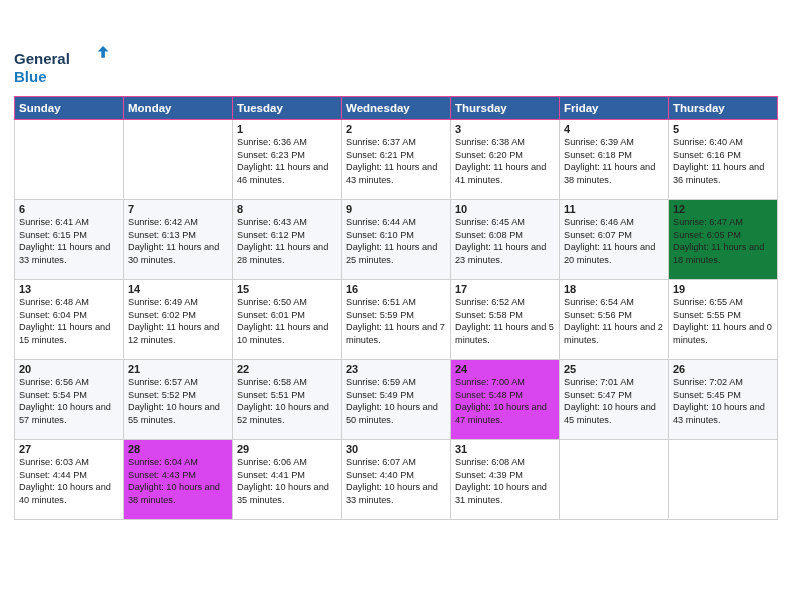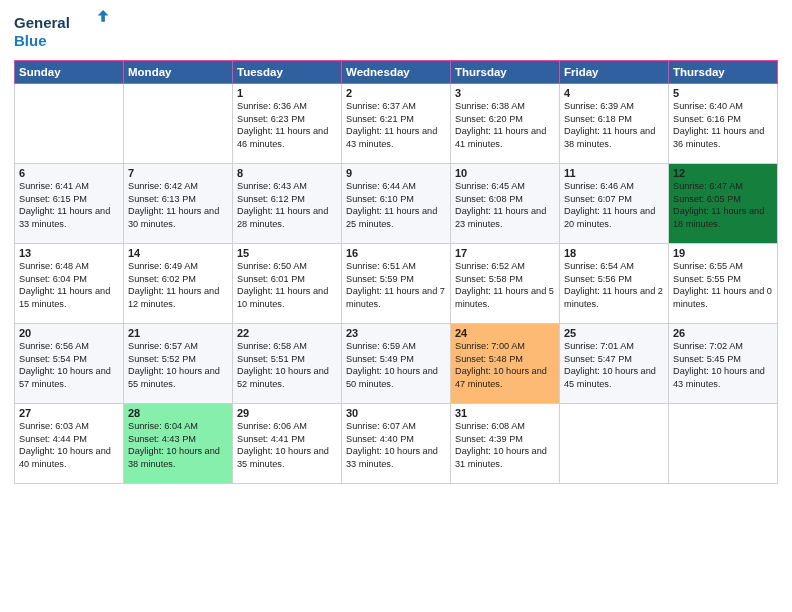--- a/index.html
+++ b/index.html
@@ -212,39 +212,39 @@
             <div class="cell-content">Sunrise: 6:57 AM<br>Sunset: 5:52 PM<br>Daylight: 10 hours and 55 minutes.</div>
           </td>
           <td style="background: rgb(245, 247, 250);">
             <span class="day-num">22</span>
             <div class="cell-content">Sunrise: 6:58 AM<br>Sunset: 5:51 PM<br>Daylight: 10 hours and 52 minutes.</div>
           </td>
           <td style="background: rgb(245, 247, 250);">
             <span class="day-num">23</span>
             <div class="cell-content">Sunrise: 6:59 AM<br>Sunset: 5:49 PM<br>Daylight: 10 hours and 50 minutes.</div>
           </td>
-          <td style="background: #fdba74;">
+          <td style="background: #d946ef;">
             <span class="day-num">24</span>
             <div class="cell-content">Sunrise: 7:00 AM<br>Sunset: 5:48 PM<br>Daylight: 10 hours and 47 minutes.</div>
           </td>
           <td style="background: rgb(245, 247, 250);">
             <span class="day-num">25</span>
             <div class="cell-content">Sunrise: 7:01 AM<br>Sunset: 5:47 PM<br>Daylight: 10 hours and 45 minutes.</div>
           </td>
           <td style="background: rgb(245, 247, 250);">
             <span class="day-num">26</span>
             <div class="cell-content">Sunrise: 7:02 AM<br>Sunset: 5:45 PM<br>Daylight: 10 hours and 43 minutes.</div>
           </td>
         </tr>
         <tr>
           <td style="background: rgb(255, 255, 255);">
             <span class="day-num">27</span>
             <div class="cell-content">Sunrise: 6:03 AM<br>Sunset: 4:44 PM<br>Daylight: 10 hours and 40 minutes.</div>
           </td>
-          <td style="background: #86efac;">
+          <td style="background: #d946ef;">
             <span class="day-num">28</span>
             <div class="cell-content">Sunrise: 6:04 AM<br>Sunset: 4:43 PM<br>Daylight: 10 hours and 38 minutes.</div>
           </td>
           <td style="background: rgb(255, 255, 255);">
             <span class="day-num">29</span>
             <div class="cell-content">Sunrise: 6:06 AM<br>Sunset: 4:41 PM<br>Daylight: 10 hours and 35 minutes.</div>
           </td>
           <td style="background: rgb(255, 255, 255);">
             <span class="day-num">30</span>
             <div class="cell-content">Sunrise: 6:07 AM<br>Sunset: 4:40 PM<br>Daylight: 10 hours and 33 minutes.</div>
@@ -258,14 +258,15 @@
         </tr>
       </tbody>
   </table>
 </div>
 
 <style>
   .logo {
     display: flex;
     flex-direction: column;
     justify-content: flex-end;
+    margin-top: 36px;
   }
 </style>
 
 </body></html>

